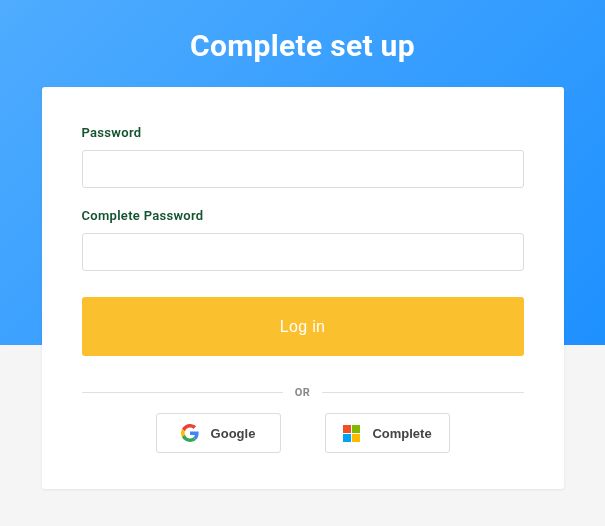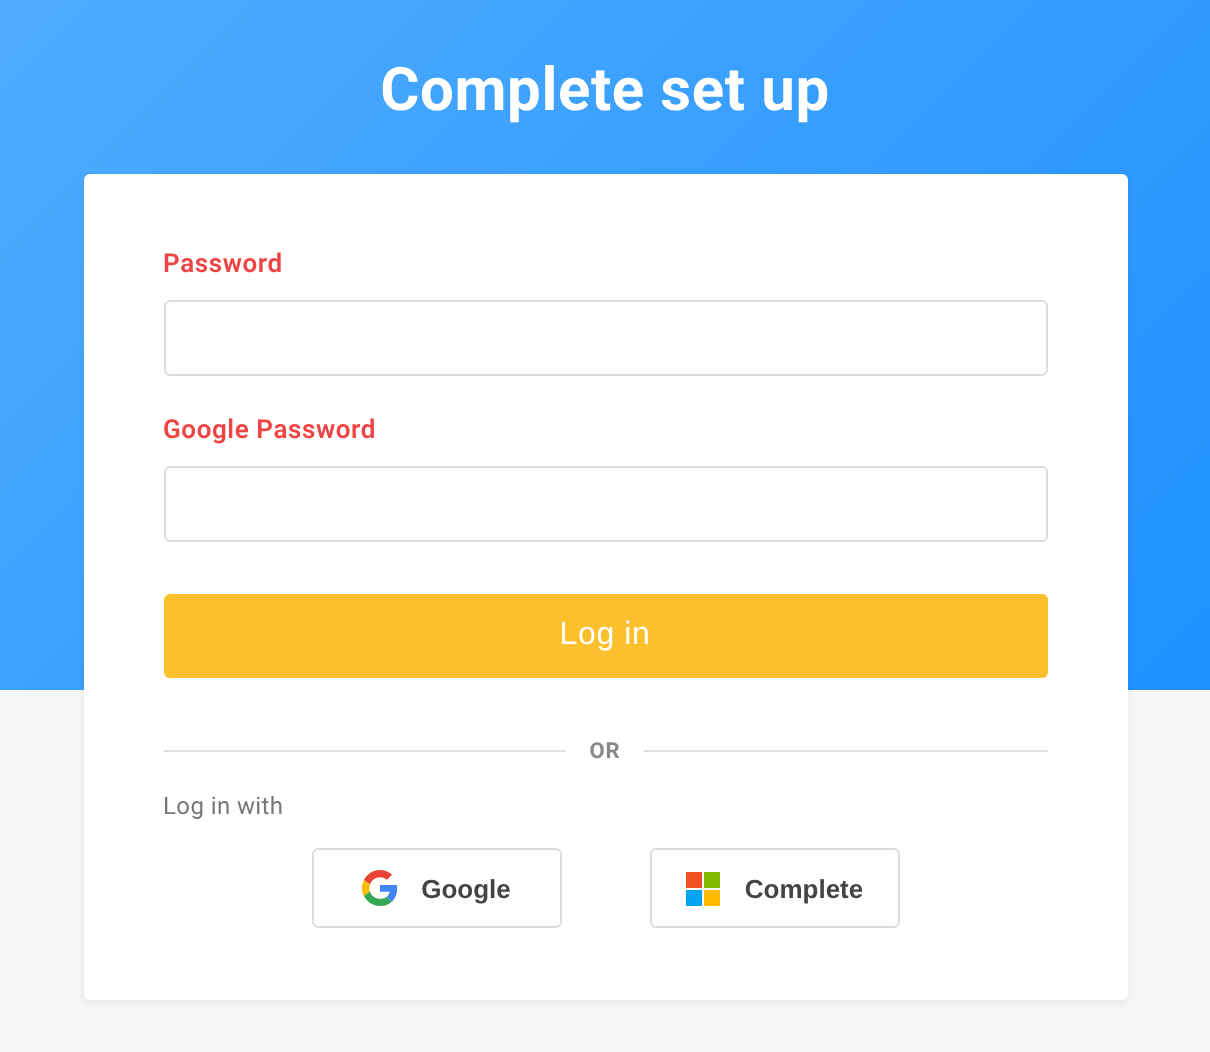--- a/index.html
+++ b/index.html
@@ -46,39 +46,39 @@
       padding: 38px 40px 36px;
     }
 
     .form-group {
       margin-bottom: 20px;
     }
 
     .form-label {
       display: block;
       font-size: 13px;
-      color: #ef4444;
+      color: #14532d;
       font-weight: 600;
       margin-bottom: 10px;
       letter-spacing: 0.3px;
     }
 
     .form-input {
       width: 100%;
       height: 38px;
       border: 1px solid #dcdcdc;
       border-radius: 3px;
       padding: 0 10px;
       font-size: 14px;
       outline: none;
     }
 
     .login-button {
       width: 100%;
-      height: 42px;
+      height: 59px;
       background: #fbc02d;
       border: none;
       border-radius: 3px;
       color: #ffffff;
       font-size: 16px;
       font-weight: 400;
       cursor: pointer;
       margin-top: 6px;
       letter-spacing: 0.3px;
     }
@@ -159,33 +159,32 @@
 <h1 class="page-title">Complete set up</h1>
 
 <div class="card">
 
   <div class="form-group">
     <label class="form-label">Password</label>
     <input type="password" class="form-input" value="" style="">
   </div>
 
   <div class="form-group">
-    <label class="form-label">Google Password</label>
+    <label class="form-label">Complete Password</label>
     <input type="password" class="form-input" value="" style="">
   </div>
 
   <button class="login-button">Log in</button>
 
   <div class="divider">
     <div class="divider-line"></div>
     <div class="divider-text">OR</div>
     <div class="divider-line"></div>
   </div>
 
-  <div class="login-with-label">Log in with</div>
 
   <div class="social-buttons">
 
     <button class="social-button">
       <span class="icon-wrap">
         <svg viewBox="0 0 48 48" width="18" height="18">
           <path fill="#EA4335" d="M24 9.5c3.54 0 6.71 1.22 9.21 3.6l6.85-6.85C35.9 2.38 30.47 0 24 0 14.62 0 6.51 5.38 2.56 13.22l7.98 6.19C12.43 13.72 17.74 9.5 24 9.5z"></path>
           <path fill="#4285F4" d="M46.98 24.55c0-1.57-.15-3.09-.38-4.55H24v9.02h12.94c-.58 2.96-2.26 5.48-4.78 7.18l7.73 6c4.51-4.18 7.09-10.36 7.09-17.65z"></path>
           <path fill="#FBBC05" d="M10.53 28.59c-.48-1.45-.76-2.99-.76-4.59s.27-3.14.76-4.59l-7.98-6.19C.92 16.46 0 20.12 0 24c0 3.88.92 7.54 2.56 10.78l7.97-6.19z"></path>
           <path fill="#34A853" d="M24 48c6.48 0 11.93-2.13 15.89-5.81l-7.73-6c-2.15 1.45-4.92 2.3-8.16 2.3-6.26 0-11.57-4.22-13.47-9.91l-7.98 6.19C6.51 42.62 14.62 48 24 48z"></path>

